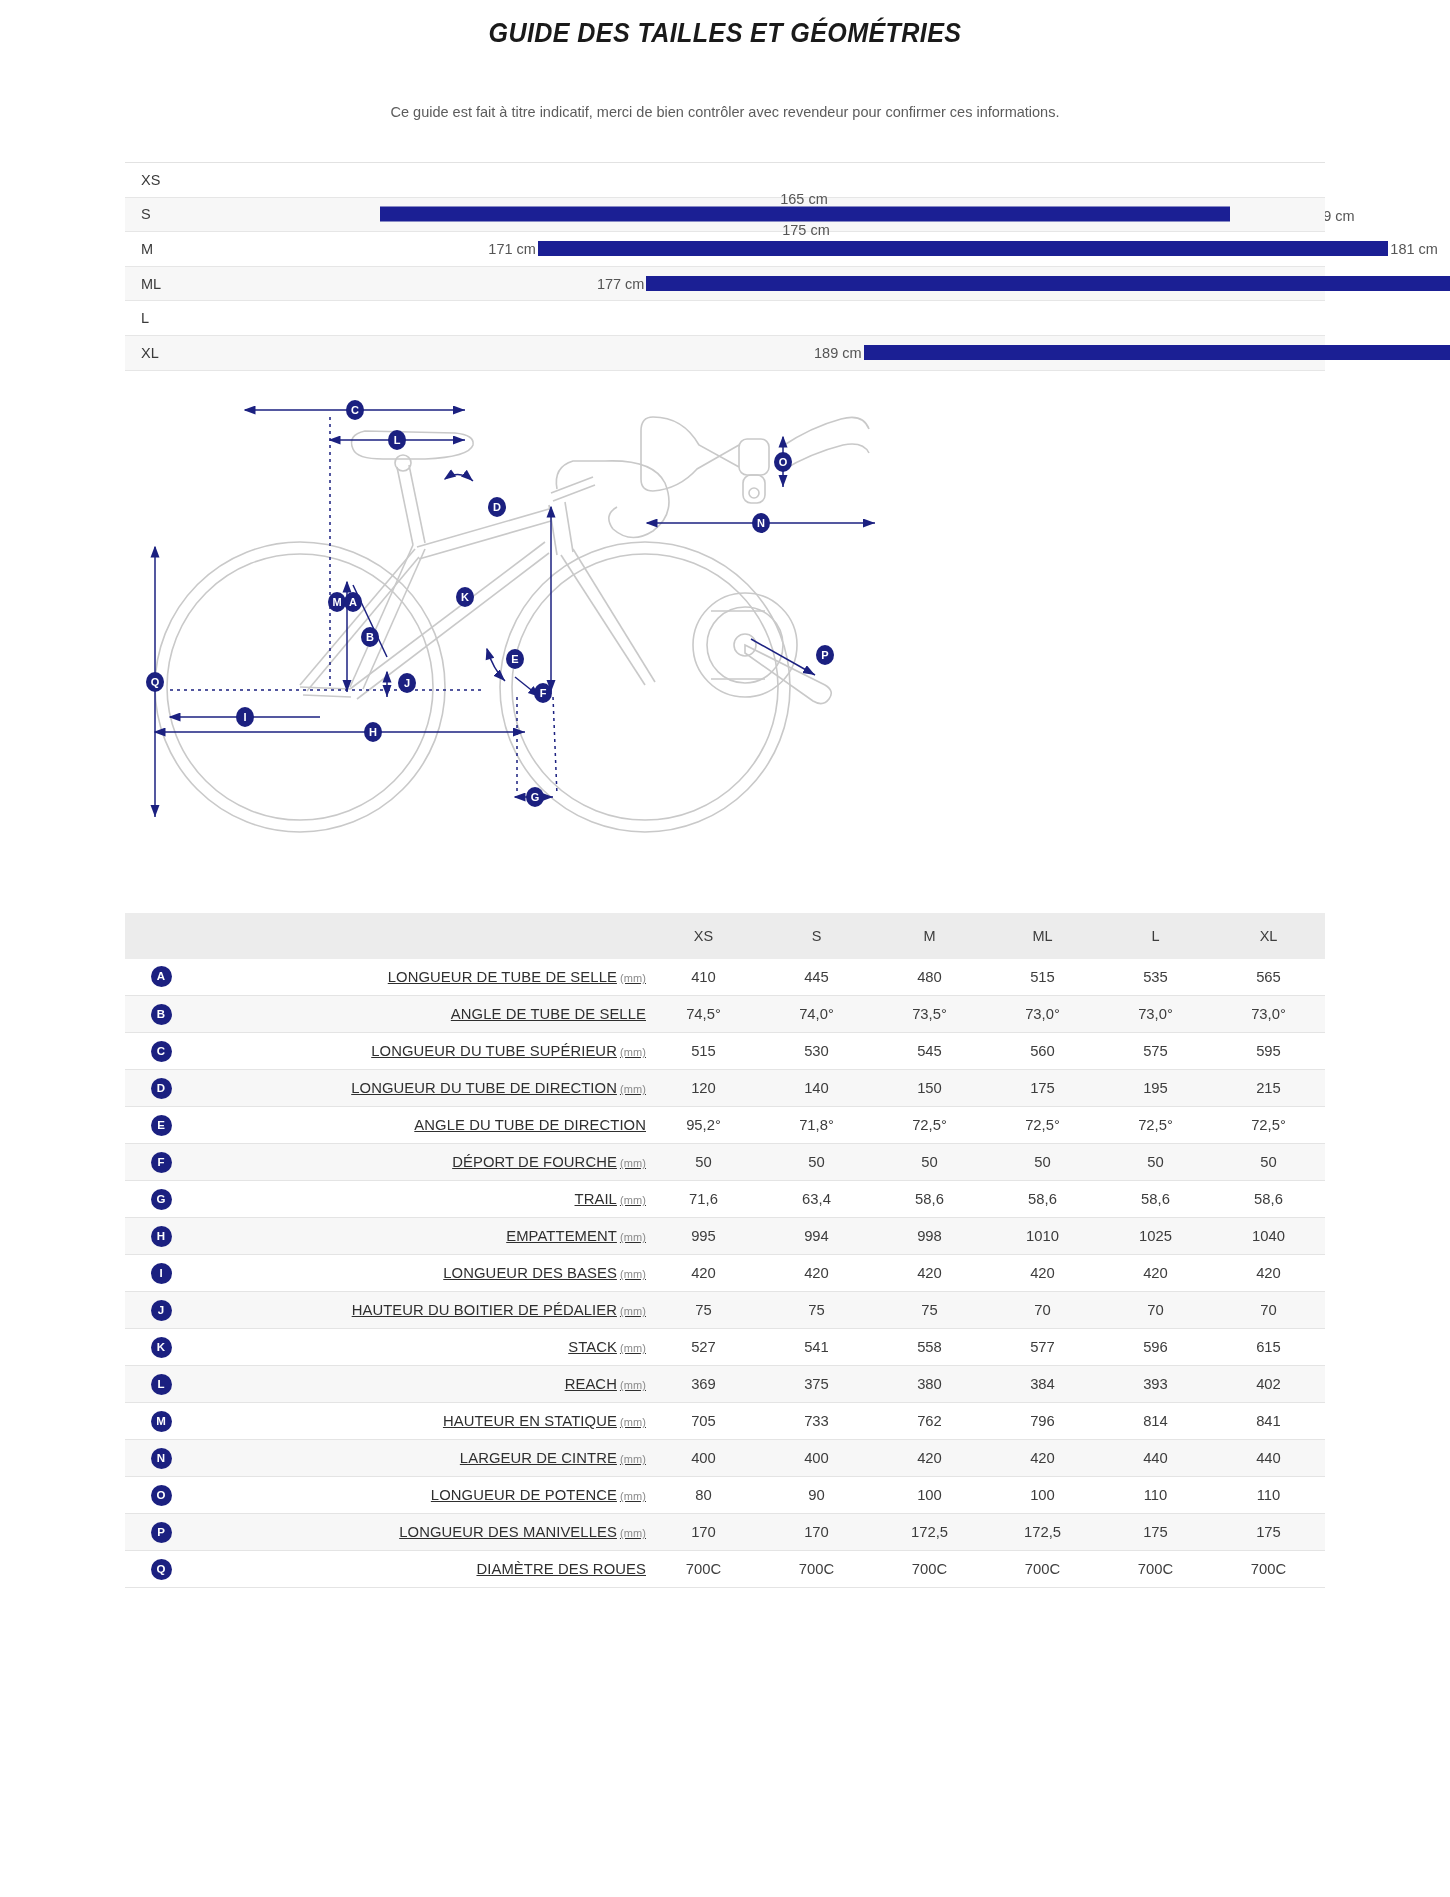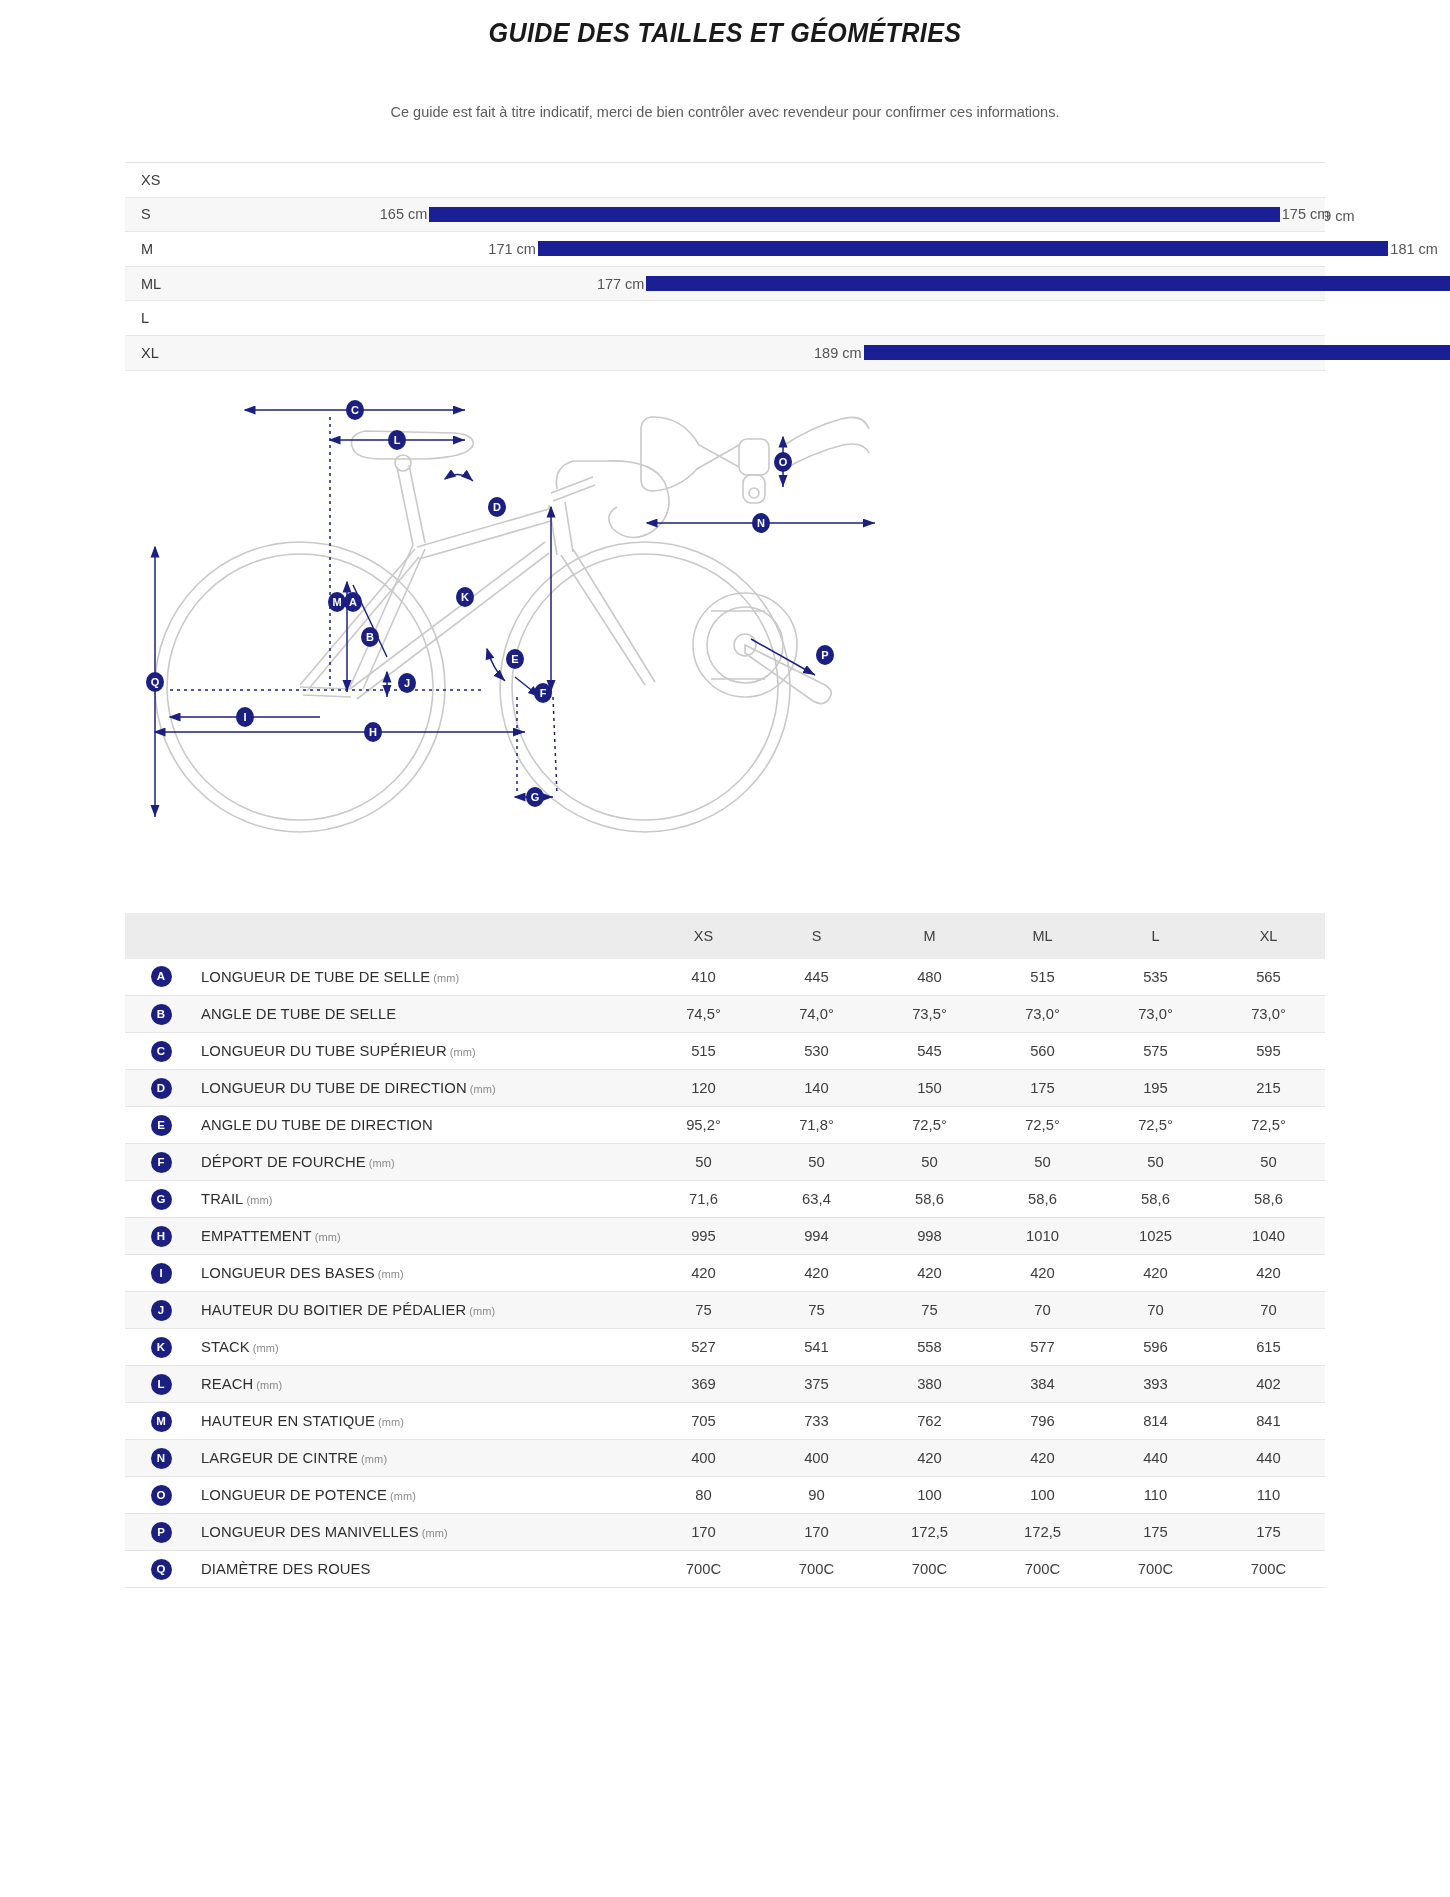--- a/index.html
+++ b/index.html
@@ -116,26 +116,27 @@
     line-height: 21px;
     border-radius: 50%;
     background: #1b2080;
     color: #fff;
     font-size: 11.5px;
     font-weight: bold;
     text-align: center;
     vertical-align: middle;
   }
   .col-name {
-    text-align: left;
+    text-align: right;
     color: #2f2f2f;
     font-size: 14.8px;
     letter-spacing: 0.1px;
     padding-left: 4px;
     white-space: nowrap;
+    text-decoration: underline;
   }
   .unit {
     font-size: 11px;
     color: #8a8a8a;
     margin-left: 3px;
   }
   .col-val {
     text-align: center;
     color: #3d3d3d;
     width: 113px;
@@ -164,21 +165,21 @@
             <div class="bar-group" style="left: 0px; margin-top: 36px;">
               <span class="bar-min">157 cm</span>
               <span class="bar-fill" style="width: 1020.57px; background: rgb(27, 31, 148);"></span>
               <span class="bar-max">169 cm</span>
             </div>
           </div>
         </div>
         <div class="size-row alt">
           <div class="size-label">S</div>
           <div class="size-track">
-            <div class="bar-group" style="left: 144.762px;">
+            <div class="bar-group" style="left: 144.762px; flex-direction: column;">
               <span class="bar-min">165 cm</span>
               <span class="bar-fill" style="width: 850.476px; background: rgb(27, 31, 148);"></span>
               <span class="bar-max">175 cm</span>
             </div>
           </div>
         </div>
         <div class="size-row">
           <div class="size-label">M</div>
           <div class="size-track">
             <div class="bar-group" style="left: 253.333px; text-align: right;">

